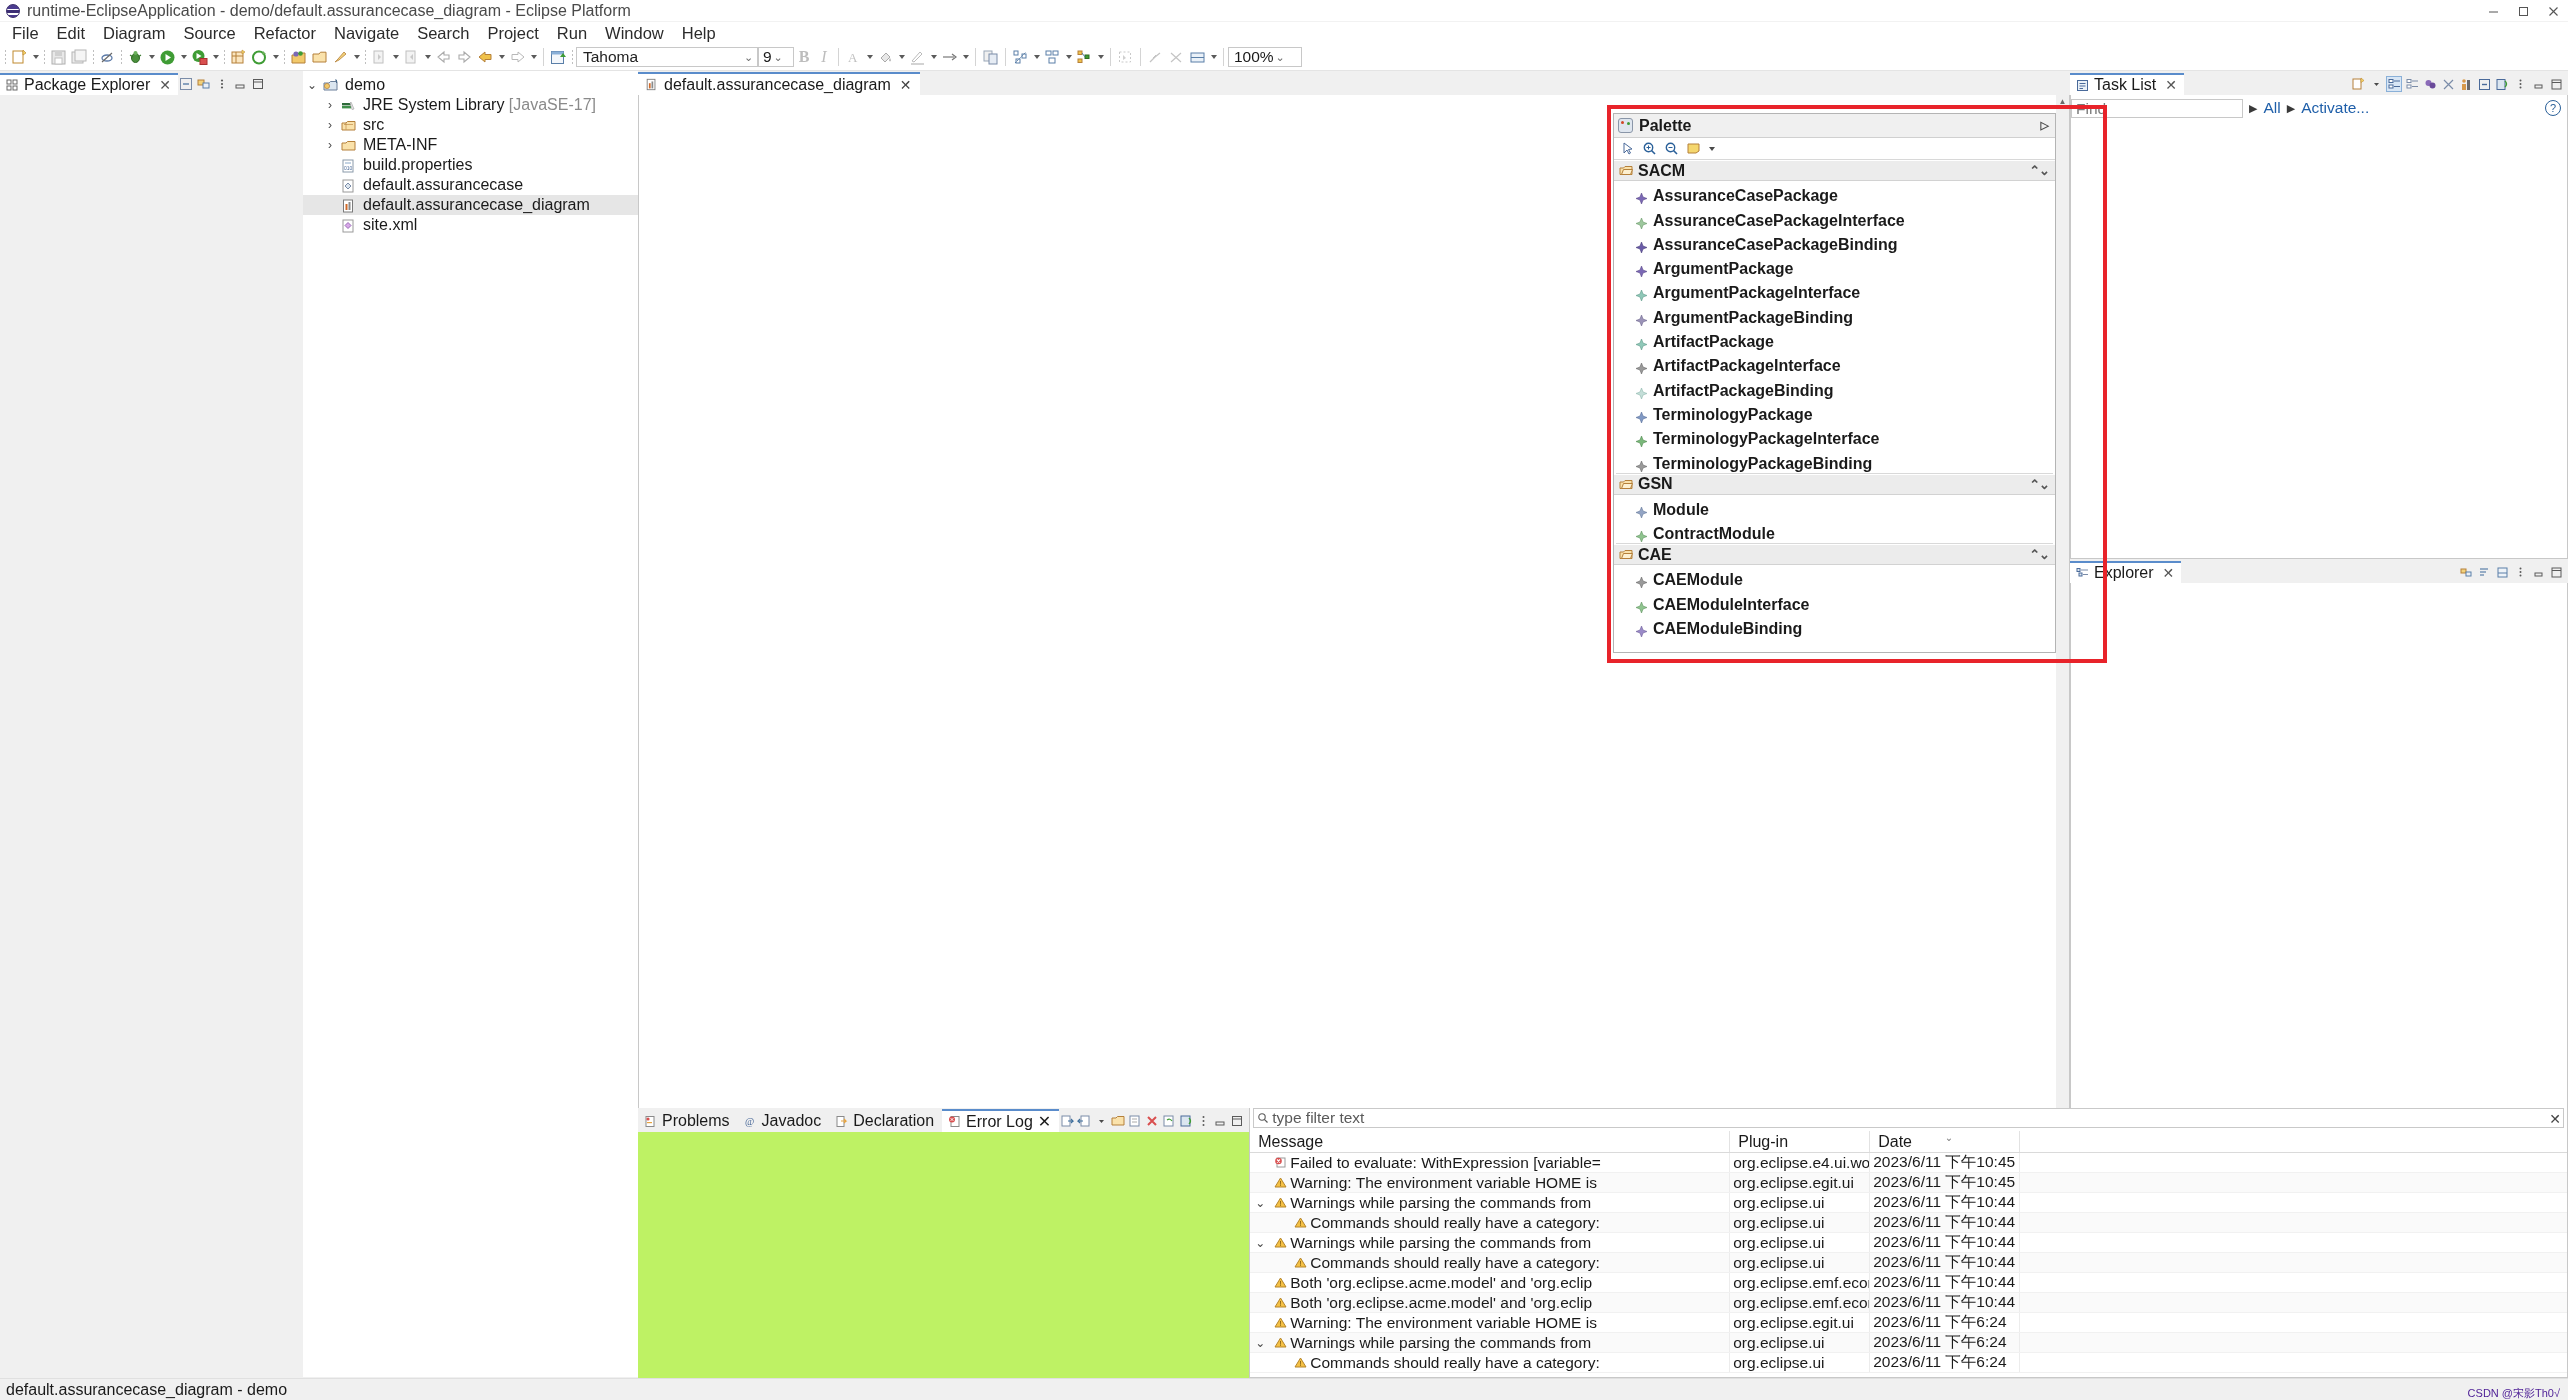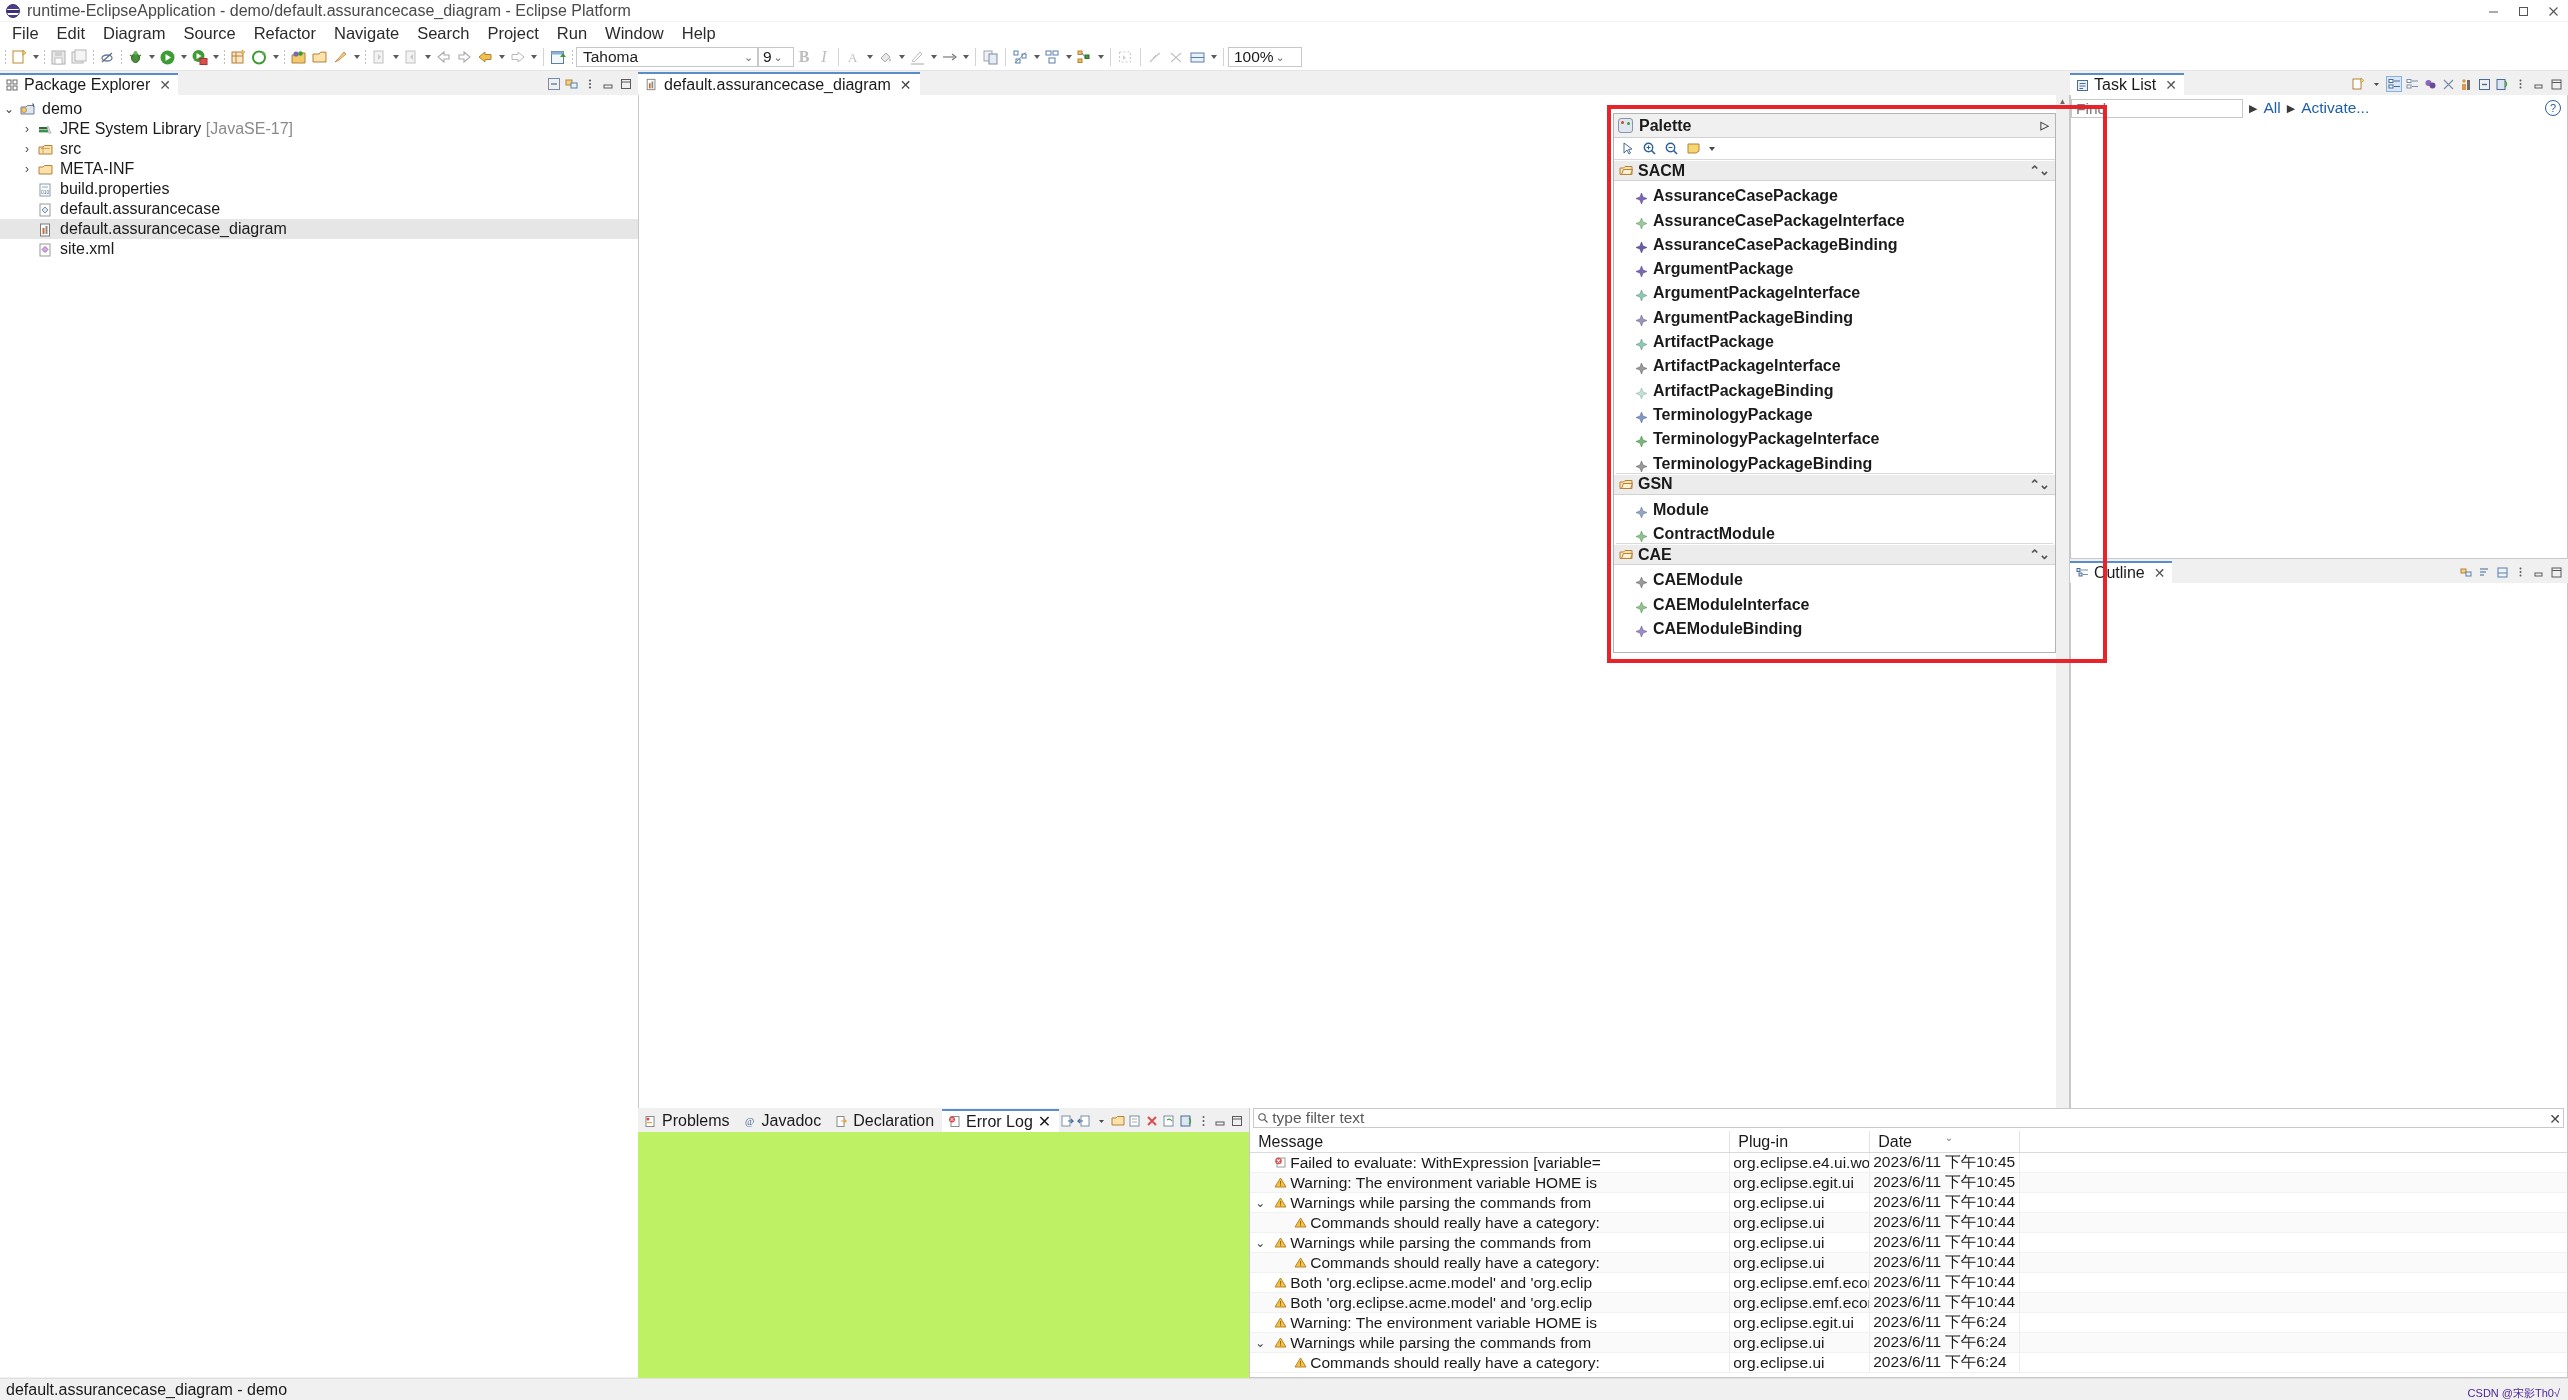--- a/index.html
+++ b/index.html
@@ -52,21 +52,21 @@
   .size-combo { width: 36px; height: 20px; background: #fff; border: 1px solid #c8c8c8; display: flex; align-items: center; padding: 0 1px 0 4px; font-size: 15.5px; }
   .zoom-combo { width: 74px; height: 20px; background: #fff; border: 1px solid #c8c8c8; display: flex; align-items: center; padding: 0 2px 0 5px; font-size: 15.5px; }
   .tb-text { font-size: 16px; color: #bdbdbd; width: 20px; text-align: center; }
   .tb-text.b { font-weight: bold; font-family: "Liberation Serif", serif; }
   .tb-text.i { font-style: italic; font-family: "Liberation Serif", serif; }
 
   
   .workbench { display: flex; height: 1306px; background: #f0f0f0; }
 
   
-  .left-col { width: 638px; display: flex; flex-direction: column; background: #f0f0f0; }
+  .left-col { width: 638px; display: flex; flex-direction: row; background: #f0f0f0; gap: 33px; }
   .view-tabbar { height: 24px; display: flex; align-items: flex-end; position: relative; }
   .view-tab {
     height: 22px; display: flex; align-items: center; gap: 5px;
     padding: 0 7px 0 6px; background: #fff; font-size: 16px;
     border-top: 2px solid #5a8ccb;
   }
   .view-tab .tab-x { color: #555; font-size: 14px; margin-left: 4px; }
   .view-toolbar { margin-left: auto; display: flex; align-items: center; gap: 2px; padding-right: 4px; height: 22px; }
   .mini-btn { width: 16px; height: 16px; display: flex; align-items: center; justify-content: center; }
   .tree-body { flex: 1; background: #fff; padding-top: 4px; font-size: 16px; overflow: hidden; }
@@ -937,21 +937,21 @@
     </div>
     <div class="outline-panel">
       <div class="tl-tabbar">
         <div class="view-tab">
           <svg width="13" height="13" viewBox="0 0 13 13">
             <rect x="1" y="1.5" width="3" height="3" fill="#dbe6f0" stroke="#4a6a9a"></rect>
               <line x1="5" y1="3" x2="12" y2="3" stroke="#7a8ca8"></line>
               <rect x="3" y="6" width="3" height="3" fill="#dbe6f0" stroke="#4a6a9a"></rect>
               <line x1="7" y1="7.5" x2="12" y2="7.5" stroke="#7a8ca8"></line>
           </svg>
-          <span>Outline</span>
+          <span>Explorer</span>
           <span class="tab-x">✕</span>
         </div>
         <div class="view-toolbar">
           <div class="mini-btn">
             <svg width="13" height="13" viewBox="0 0 13 13">
                 <rect x="1" y="3" width="5" height="4" fill="#f2d27c" stroke="#b5803a"></rect>
                 <rect x="6" y="6" width="5" height="4" fill="#eaf1f8" stroke="#5a7fa8"></rect>
               </svg>
           </div>
           <div class="mini-btn">

